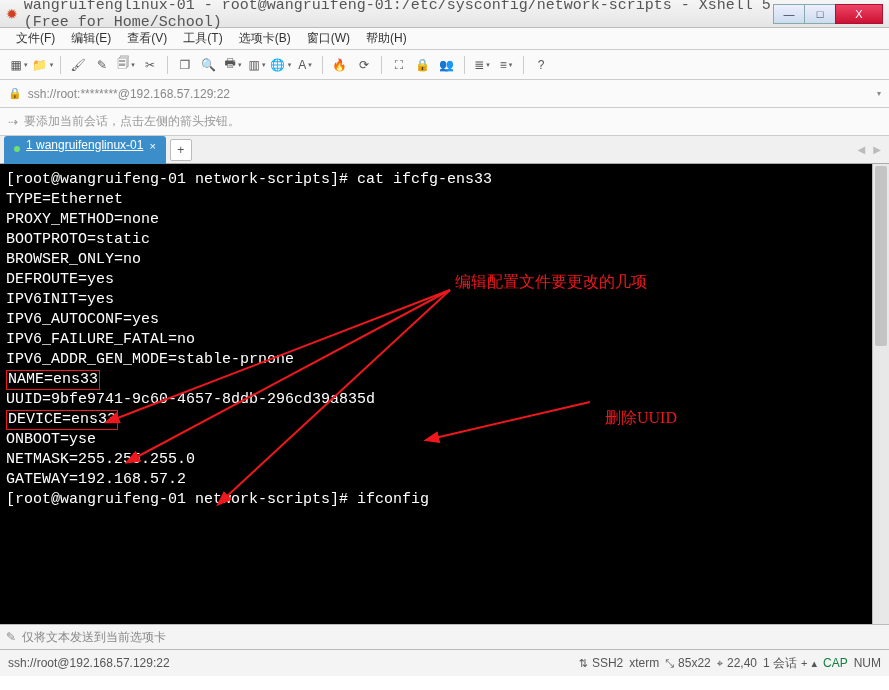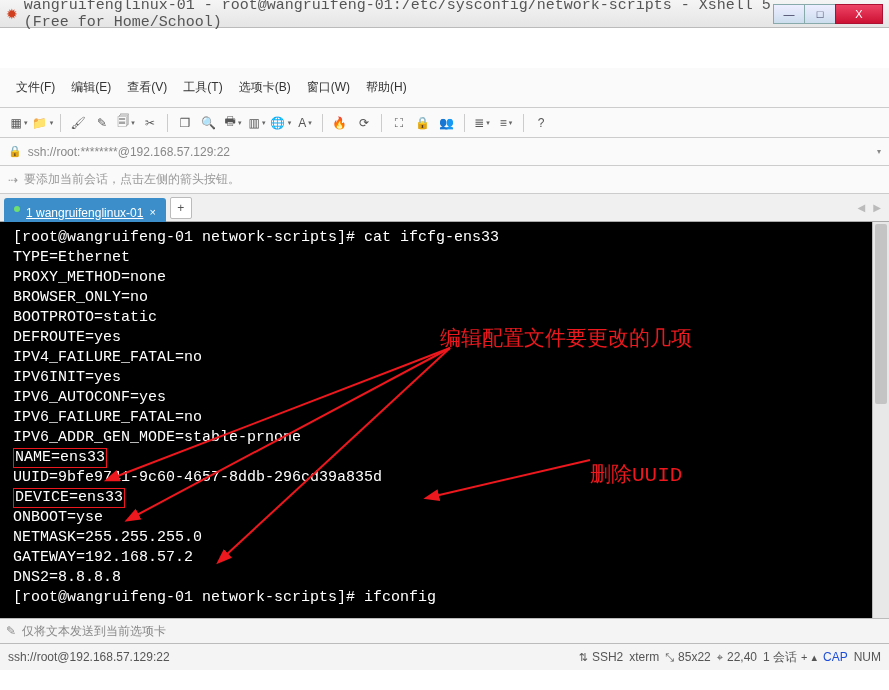--- a/index.html
+++ b/index.html
@@ -7,53 +7,53 @@
 
 
 .titlebar { height: 28px; background: linear-gradient(#f5f5f5, #e5e5e5); border-bottom: 1px solid #bbb; display: flex; align-items: center; padding: 0 6px; }
 .titlebar .flame { color: #d04020; margin-right: 6px; font-size: 14px; }
 .titlebar .title-text { flex: 1; color: #555; font-size: 15px; font-family: Liberation Mono, monospace; }
 .win-controls { display: flex; }
 .win-btn { width: 32px; height: 20px; display:flex; align-items:center; justify-content:center; border: 1px solid #8aa; background: linear-gradient(#eef,#cde); font-size: 11px; color: #335; margin-left: -1px; }
 .win-btn.close { background: linear-gradient(#e46,#c13); color: #fff; width: 48px; border-color: #a13; }
 
 
-.menubar { height: 40px; display: flex; align-items: center; padding: 0 8px; border-bottom: 1px solid #ccc; background: #fafafa; margin-top: 40px; }
+.menubar { height: 22px; display: flex; align-items: center; padding: 0 8px; border-bottom: 1px solid #ccc; background: #fafafa; }
 .menu-item { padding: 0 8px; color: #333; }
 
 
 .toolbar { height: 30px; display: flex; align-items: center; padding: 0 8px; border-bottom: 1px solid #ccc; background: #fafafa; gap: 2px; }
 .tool-btn { width: 22px; height: 22px; display:flex; align-items:center; justify-content:center; color: #555; position: relative; }
 .tool-btn.drop::after { content: "▾"; font-size: 7px; margin-left: 2px; color: #666; }
 .tool-sep { width: 1px; height: 18px; background: #ccc; margin: 0 4px; }
 
 
 .addrbar { height: 28px; display: flex; align-items: center; padding: 0 8px; border-bottom: 1px solid #ccc; background: #fafafa; color: #888; }
 .addrbar .lock { margin-right: 6px; font-size: 11px; }
 .addrbar .addr { flex: 1; }
 .addrbar .dd { font-size: 8px; color: #888; }
 
 
 .hintbar { height: 28px; display: flex; align-items: center; padding: 0 8px; border-bottom: 1px solid #ccc; background: #fafafa; color: #999; }
 .hintbar .arrow { margin-right: 6px; }
 
 
 .tabbar { height: 28px; display: flex; align-items: center; background: #f0f0f0; border-bottom: 1px solid #aaa; padding: 0 4px; }
-.tab { height: 24px; display: flex; align-items: flex-start; padding: 8px 10px; background: #3b8ec9; color: #fff; border-radius: 3px 3px 0 0; margin-top: 4px; gap: 6px; }
+.tab { height: 24px; display: flex; align-items: flex-end; padding: 16px 10px; background: #3b8ec9; color: #fff; border-radius: 3px 3px 0 0; margin-top: 4px; gap: 6px; }
 .tab .dot { width: 6px; height: 6px; background: #6fe06f; border-radius: 50%; display:inline-block; }
 .tab .x { font-size: 11px; }
 .tab-add { width: 22px; height: 22px; border: 1px solid #bbb; background: #fff; display:flex; align-items:center; justify-content:center; margin-left: 4px; color: #555; border-radius: 2px; }
 .tab-spacer { flex: 1; }
 .tab-nav { color: #bbb; font-size: 10px; padding: 0 4px; }
 
 
-.terminal { position: relative; height: 396px; background: #000; color: #fff; font-family: "Courier New", monospace; font-size: 15px; line-height: 20px; padding: 6px 13px; overflow: hidden; }
+.terminal { position: relative; height: 460px; background: #000; color: #fff; font-family: "Courier New", monospace; font-size: 15px; line-height: 20px; padding: 6px 6px; overflow: hidden; }
 .terminal .line { white-space: pre; }
 .boxed { display: inline-block; border: 1px solid #ed181d; padding: 0 1px; line-height: 18px; }
-.anno { position: absolute; color: #ed181d; font-family: Liberation Mono, monospace; font-size: 21px; }
+.anno { position: absolute; color: #ed181d; font-family: Liberation Serif, serif; font-size: 16px; margin-left: 15px; }
 .scroll { position: absolute; right: 0; top: 0; width: 17px; height: 100%; background: #e8e8e8; border-left: 1px solid #bbb; }
 .scroll .thumb { position: absolute; left: 2px; right: 2px; top: 2px; height: 180px; background: #c4c4c4; border-radius: 2px; }
 .svg-arrows { position: absolute; left: 0; top: 0; pointer-events: none; }
 
 
 .inputbar { height: 26px; display: flex; align-items: center; padding: 0 6px; background: #f4f4f4; border-top: 1px solid #bbb; border-bottom: 1px solid #bbb; color: #888; }
 .inputbar .pen { margin-right: 6px; }
 
 
 .statusbar { height: 26px; display: flex; align-items: center; padding: 0 8px; background: #f4f4f4; color: #555; gap: 6px; }
@@ -133,35 +133,33 @@
   <div class="tab-add">+</div>
   <div class="tab-spacer"></div>
   <span class="tab-nav">◀</span>
   <span class="tab-nav">▶</span>
 </div>
 
 <div class="terminal">
 <div class="line">[root@wangruifeng-01 network-scripts]# cat ifcfg-ens33</div>
 <div class="line">TYPE=Ethernet</div>
 <div class="line">PROXY_METHOD=none</div>
+<div class="line">BOOTPROTO=static</div>
 <div class="line">BROWSER_ONLY=no</div>
-<div class="line">BOOTPROTO=static</div>
 <div class="line">DEFROUTE=yes</div>
-<div class="line">IPV4_FAILURE_FATAL=no</div>
 <div class="line">IPV6INIT=yes</div>
 <div class="line">IPV6_AUTOCONF=yes</div>
 <div class="line"><span>IPV6_FAILURE_FATAL=n</span><span>o</span></div>
 <div class="line"><span>IPV6_ADDR_GEN_M</span><span>OD</span><span>E=stable-p</span><span>r</span><span>none</span></div>
 <div class="line"><span class="boxed">NAME=ens33</span></div>
 <div class="line"><span>UUID=9bfe9741-9c6</span><span>0</span><span>-4657-8ddb-2</span><span>96</span><span>cd39a835d</span></div>
 <div class="line"><span class="boxed">DEVICE=ens33</span></div>
 <div class="line">ONBOOT=yse</div>
 <div class="line">NETMASK=255.255.255.0</div>
 <div class="line">GATEWAY=192.168.57.2</div>
-<div class="line">DNS2=8.8.8.8</div>
 <div class="line">[root@wangruifeng-01 network-scripts]# ifconfig</div>
 
 <div class="anno" style="left:440px; top:108px;">编辑配置文件要更改的几项</div>
 <div class="anno" style="left:590px; top:244px;">删除UUID</div>
 
 <svg class="svg-arrows" width="870" height="460">
   <defs>
     <marker id="ah" markerWidth="10" markerHeight="10" refX="2" refY="3" orient="auto">
       <path d="M0,0 L0,6 L8,3 z" fill="#ed181d"></path>
     </marker>
@@ -196,15 +194,15 @@
     </span>
   <span class="seg">
       <span class="ico">⌖</span>
       <span>22,40</span>
     </span>
   <span class="seg">
       <span>1 会话</span> 
       <span class="ico">+</span> 
       <span class="ico">▴</span>
     </span>
-  <span class="seg" style="color:#1d4ed8">CAP</span>
+  <span class="seg" style="color:#15803d">CAP</span>
   <span class="seg">NUM</span>
 </div>
 
 </body></html>

